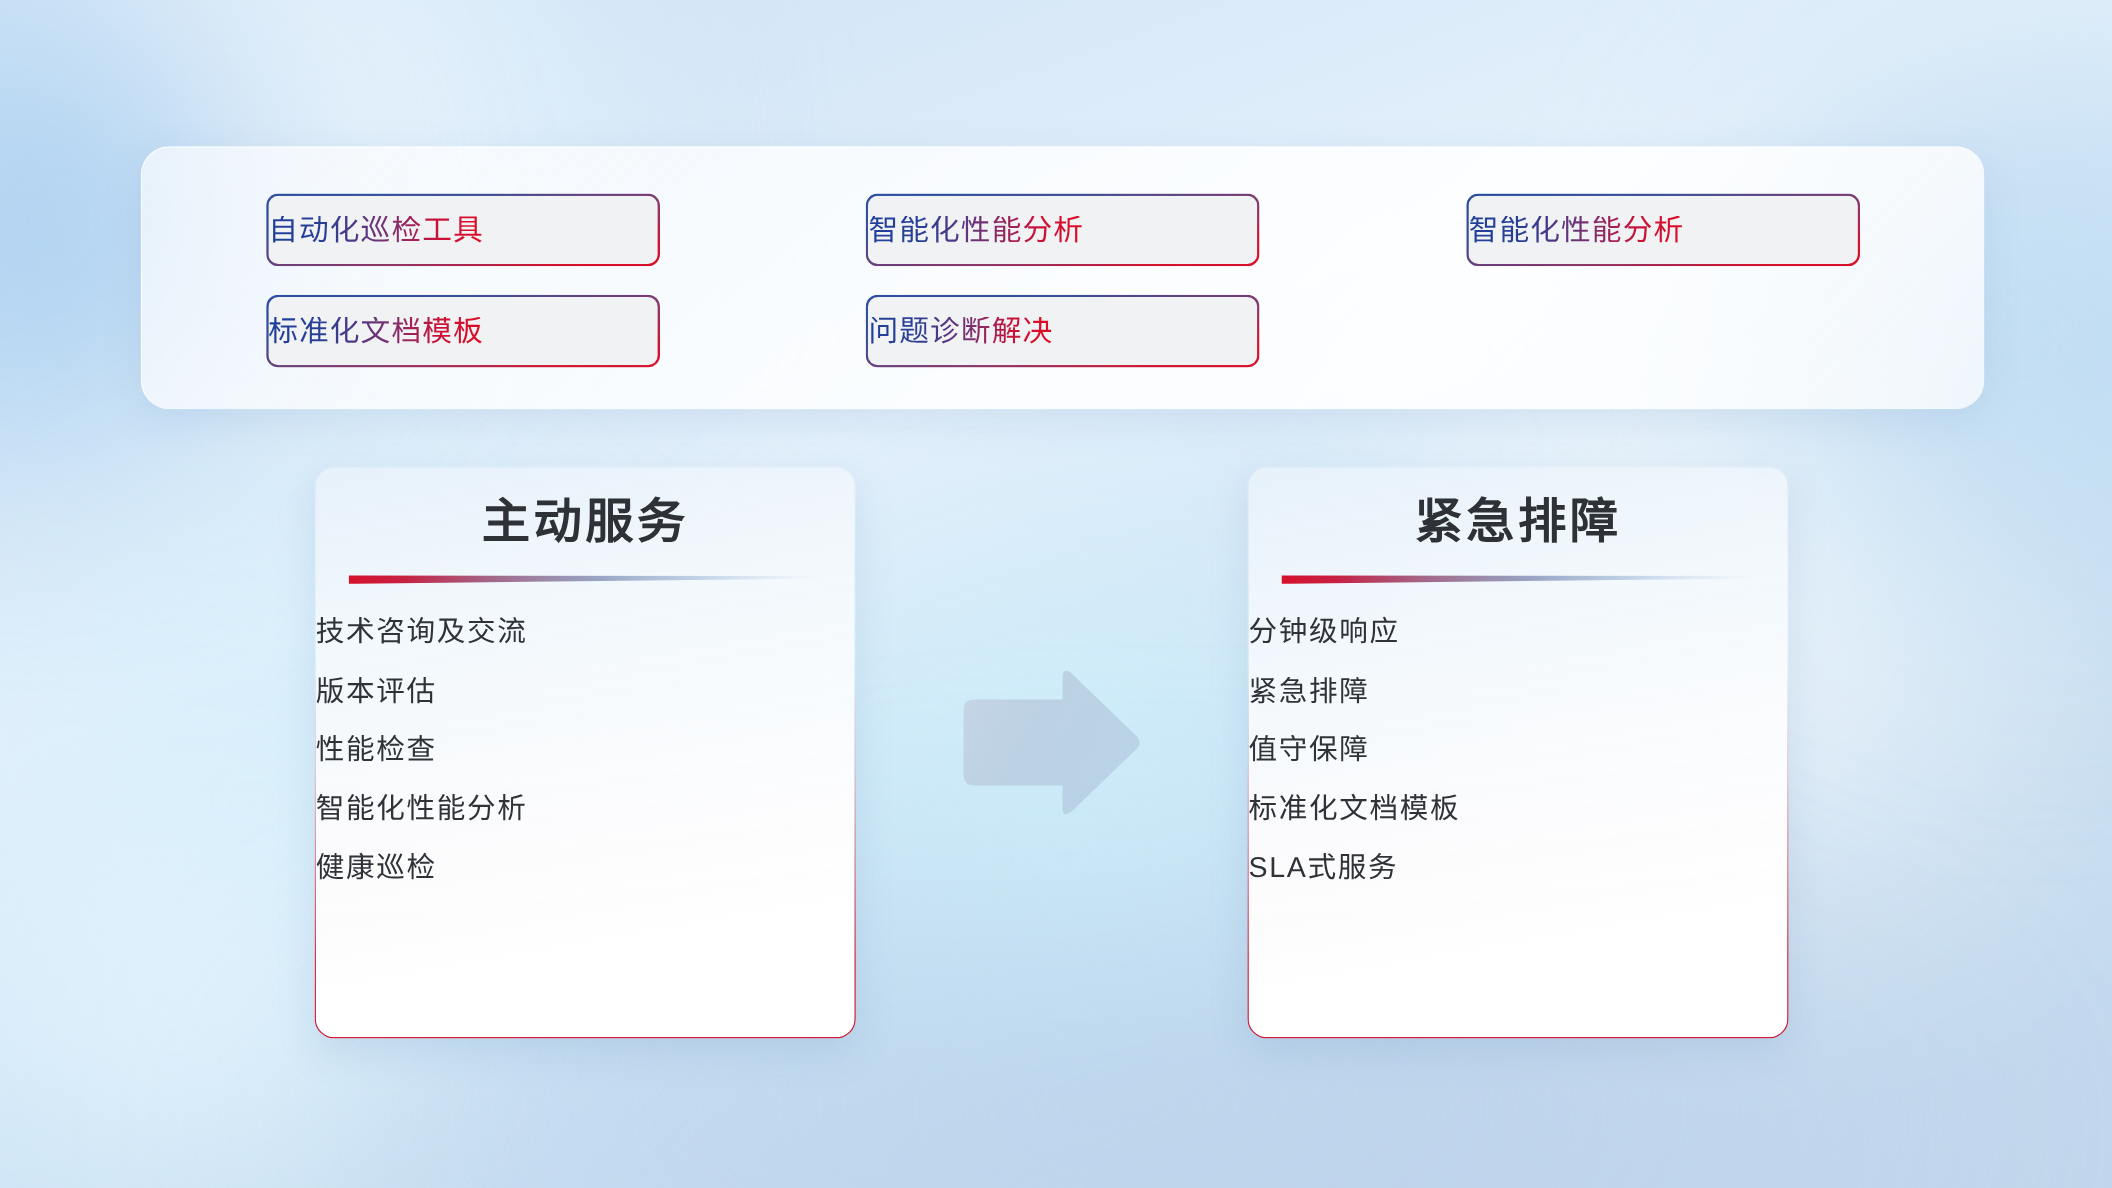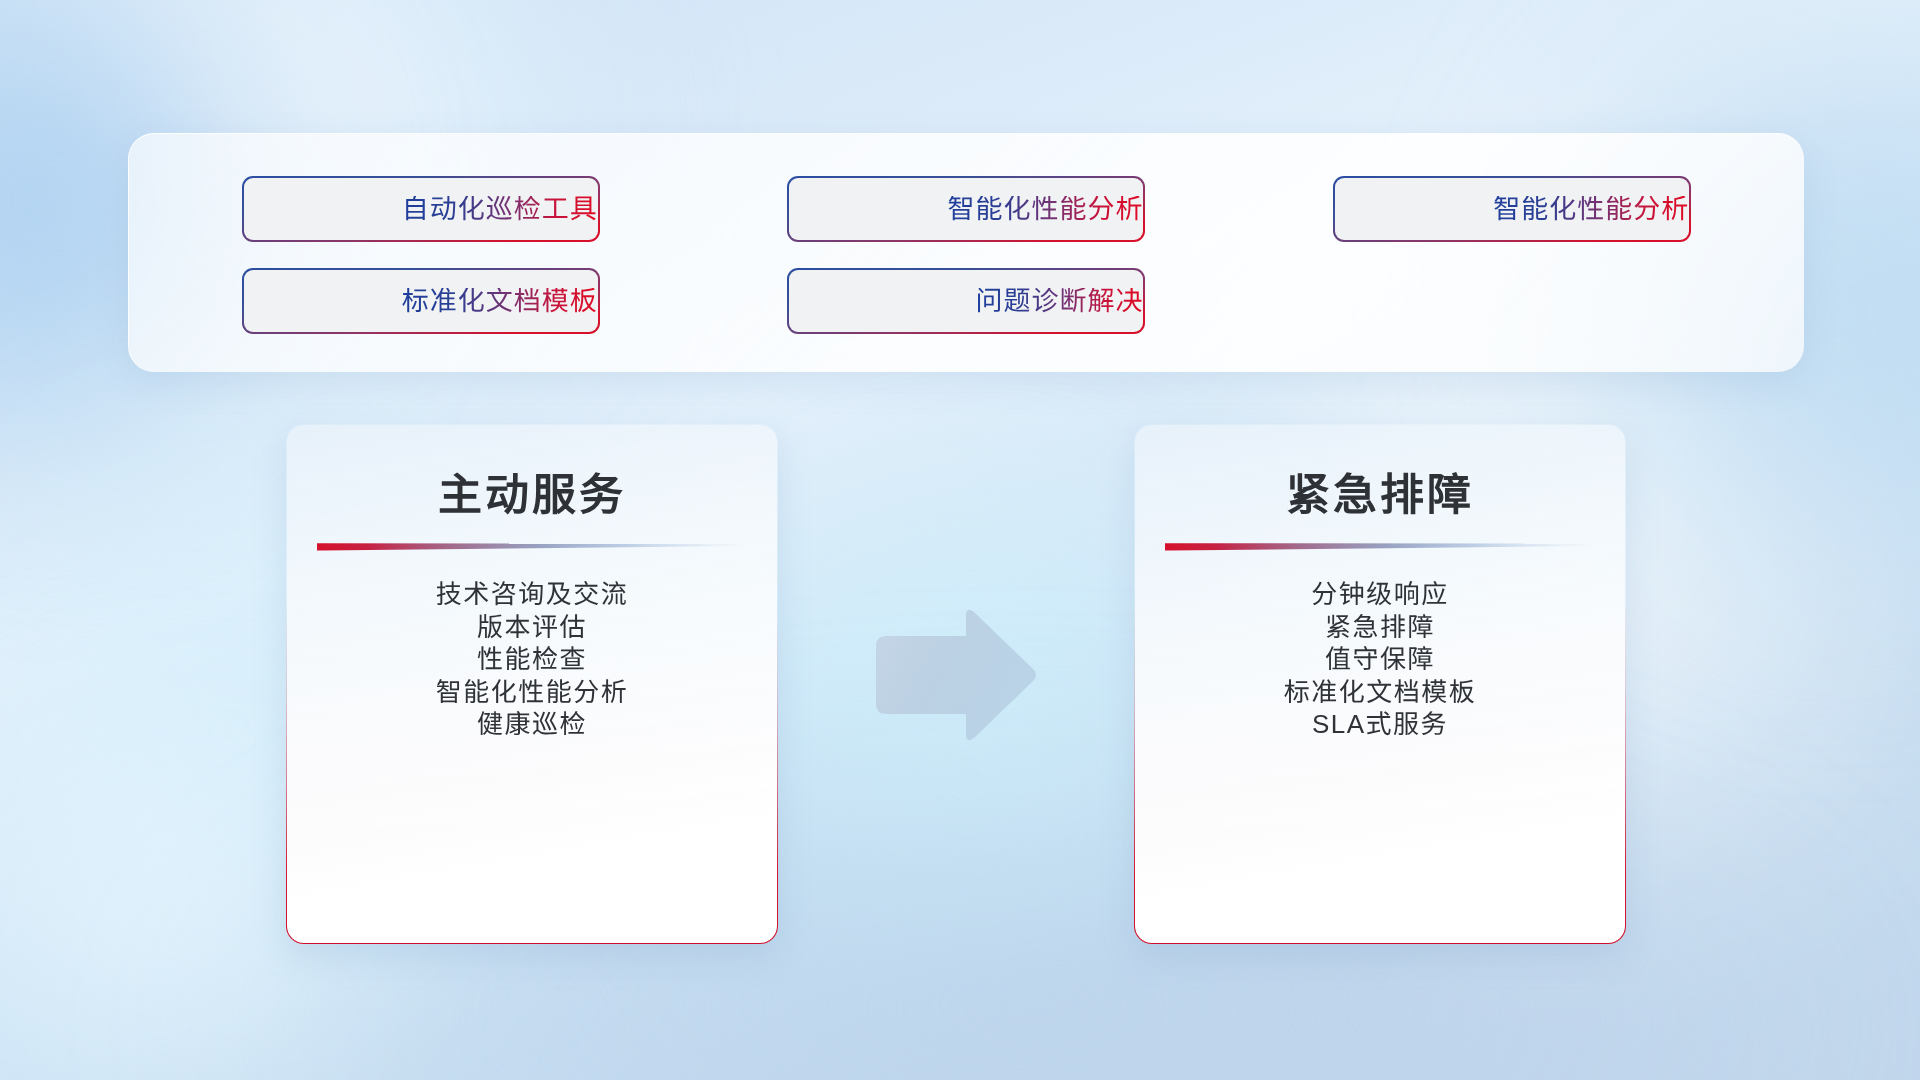--- a/index.html
+++ b/index.html
@@ -115,21 +115,21 @@
     place-items: center;
   }
 
   .chip {
     width: 358px;
     height: 66px;
     border-radius: 11px;
     position: relative;
     display: flex;
     align-items: center;
-    justify-content: flex-end;
+    justify-content: flex-start;
     background: #f2f3f5;
     
     border: 2px solid transparent;
     background-image:
       linear-gradient(#f1f2f4, #f1f2f4),
       linear-gradient(168deg, #2b4ea2 0%, #3a4f96 28%, #8e3567 62%, #d5122c 86%, #d8102b 100%);
     background-origin: border-box;
     background-clip: padding-box, border-box;
   }
   .chip-label {
@@ -179,42 +179,42 @@
     background-origin: border-box;
     background-clip: padding-box, border-box;
     display: flex;
     flex-direction: column;
     align-items: center;
   }
   .service-card.left  { left: 286px; }
   .service-card.right { left: 1134px; }
 
   .card-title {
-    margin-top: 46px;
+    margin-top: 26px;
     font-size: 44px;
     font-weight: 700;
     color: #2e3136;
     letter-spacing: 3px;
     line-height: 1.1;
   }
 
   .card-rule {
     margin-top: 22px;
     width: 430px;
     height: 11px;
     position: relative;
   }
   .card-rule svg { display: block; width: 100%; height: 100%; }
 
   .card-items {
     margin-top: 26px;
     width: 100%;
     display: flex;
     flex-direction: column;
-    align-items: center;
+    gap: 21px;
   }
   .card-item {
     font-size: 26px;
     color: #2f3338;
     letter-spacing: 1.5px;
     line-height: 1.25;
     font-weight: 400;
     white-space: nowrap;
   }
 

